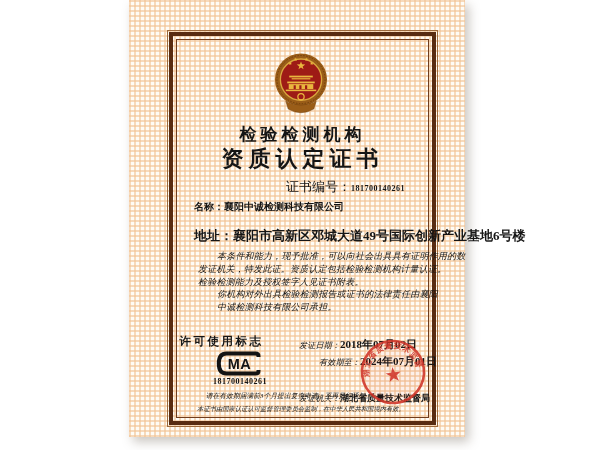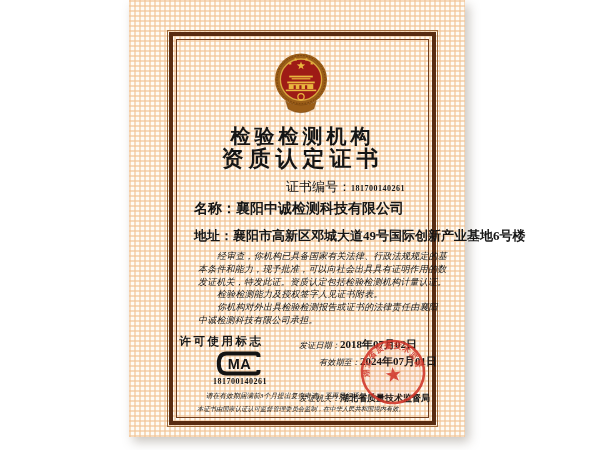--- a/index.html
+++ b/index.html
@@ -20,32 +20,32 @@
   }
   
   .frame-a { position:absolute; left:38px; top:30px; width:271px; height:397px; border:1.5px solid #9c6a3d; }
   .frame-b { position:absolute; inset:1px; border:4.5px solid #582c12; }
   .frame-c { position:absolute; inset:3px; border:1.5px solid #6f3d1e; }
   
   .emblem { position:absolute; left:144px; top:51px; width:56px; height:66px; }
   .title-1 {
     position:absolute; left:38px; top:123px; width:271px; text-align:center;
     font-family:"Liberation Sans","DejaVu Sans",sans-serif;
-    font-size:20px; font-weight:bold; letter-spacing:4px; white-space:nowrap;
+    font-size:17px; font-weight:bold; letter-spacing:4px; white-space:nowrap;
   }
   .title-2 {
     position:absolute; left:38px; top:144px; width:271px; text-align:center;
     font-family:Liberation Sans, sans-serif;
     font-size:22px; font-weight:bold; letter-spacing:5px; white-space:nowrap;
   }
   .certno { position:absolute; right:60px; top:177px; white-space:nowrap; }
   .certno .lab { font-size:13px; }
   .certno .val { font-weight:bold; font-size:8px; letter-spacing:.5px; }
   
-  .field-line { position:absolute; left:65px; white-space:nowrap; font-weight:bold; font-size:14px; }
+  .field-line { position:absolute; left:65px; white-space:nowrap; font-weight:bold; font-size:10px; }
   .name-line { top:200px; }
   .addr-line { top:227px; font-size:13px; }
   
   .body-block { position:absolute; left:69px; top:250px; width:245px; }
   .body-line {
     font-style:italic; font-size:9px; line-height:12.8px; letter-spacing:.2px;
     white-space:nowrap;
   }
   .body-line:nth-child(1), .body-line:nth-child(4), .body-line:nth-child(5) { text-indent:19px; }
   
@@ -122,21 +122,20 @@
     </div>
 
     <div class="field-line name-line">
       <span>名称：</span><span>襄阳中诚检测科技有限公司</span>
     </div>
     <div class="field-line addr-line">
       <span>地址：</span><span>襄阳市高新区邓城大道49号国际创新产业基地6号楼</span>
     </div>
 
     <div class="body-block">
-      <div class="body-line">经审查，你机构已具备国家有关法律、行政法规规定的基</div>
       <div class="body-line">本条件和能力，现予批准，可以向社会出具具有证明作用的数</div>
       <div class="body-line">发证机关，特发此证。资质认定包括检验检测机构计量认证。</div>
       <div class="body-line">检验检测能力及授权签字人见证书附表。</div>
       <div class="body-line">你机构对外出具检验检测报告或证书的法律责任由襄阳</div>
       <div class="body-line">中诚检测科技有限公司承担。</div>
     </div>
 
     <div class="license-label">许可使用标志</div>
     <svg class="cma" viewBox="0 0 48 29">
       <path d="M44.5 8 L44.5 7 Q44.5 4.5 41.5 4.5 L12.5 4.5 Q4.8 4.5 4.8 14.5 Q4.8 24.5 12.5 24.5 L41.5 24.5 Q44.5 24.5 44.5 22 L44.5 21" fill="none" stroke="#141414" stroke-width="4"></path>

